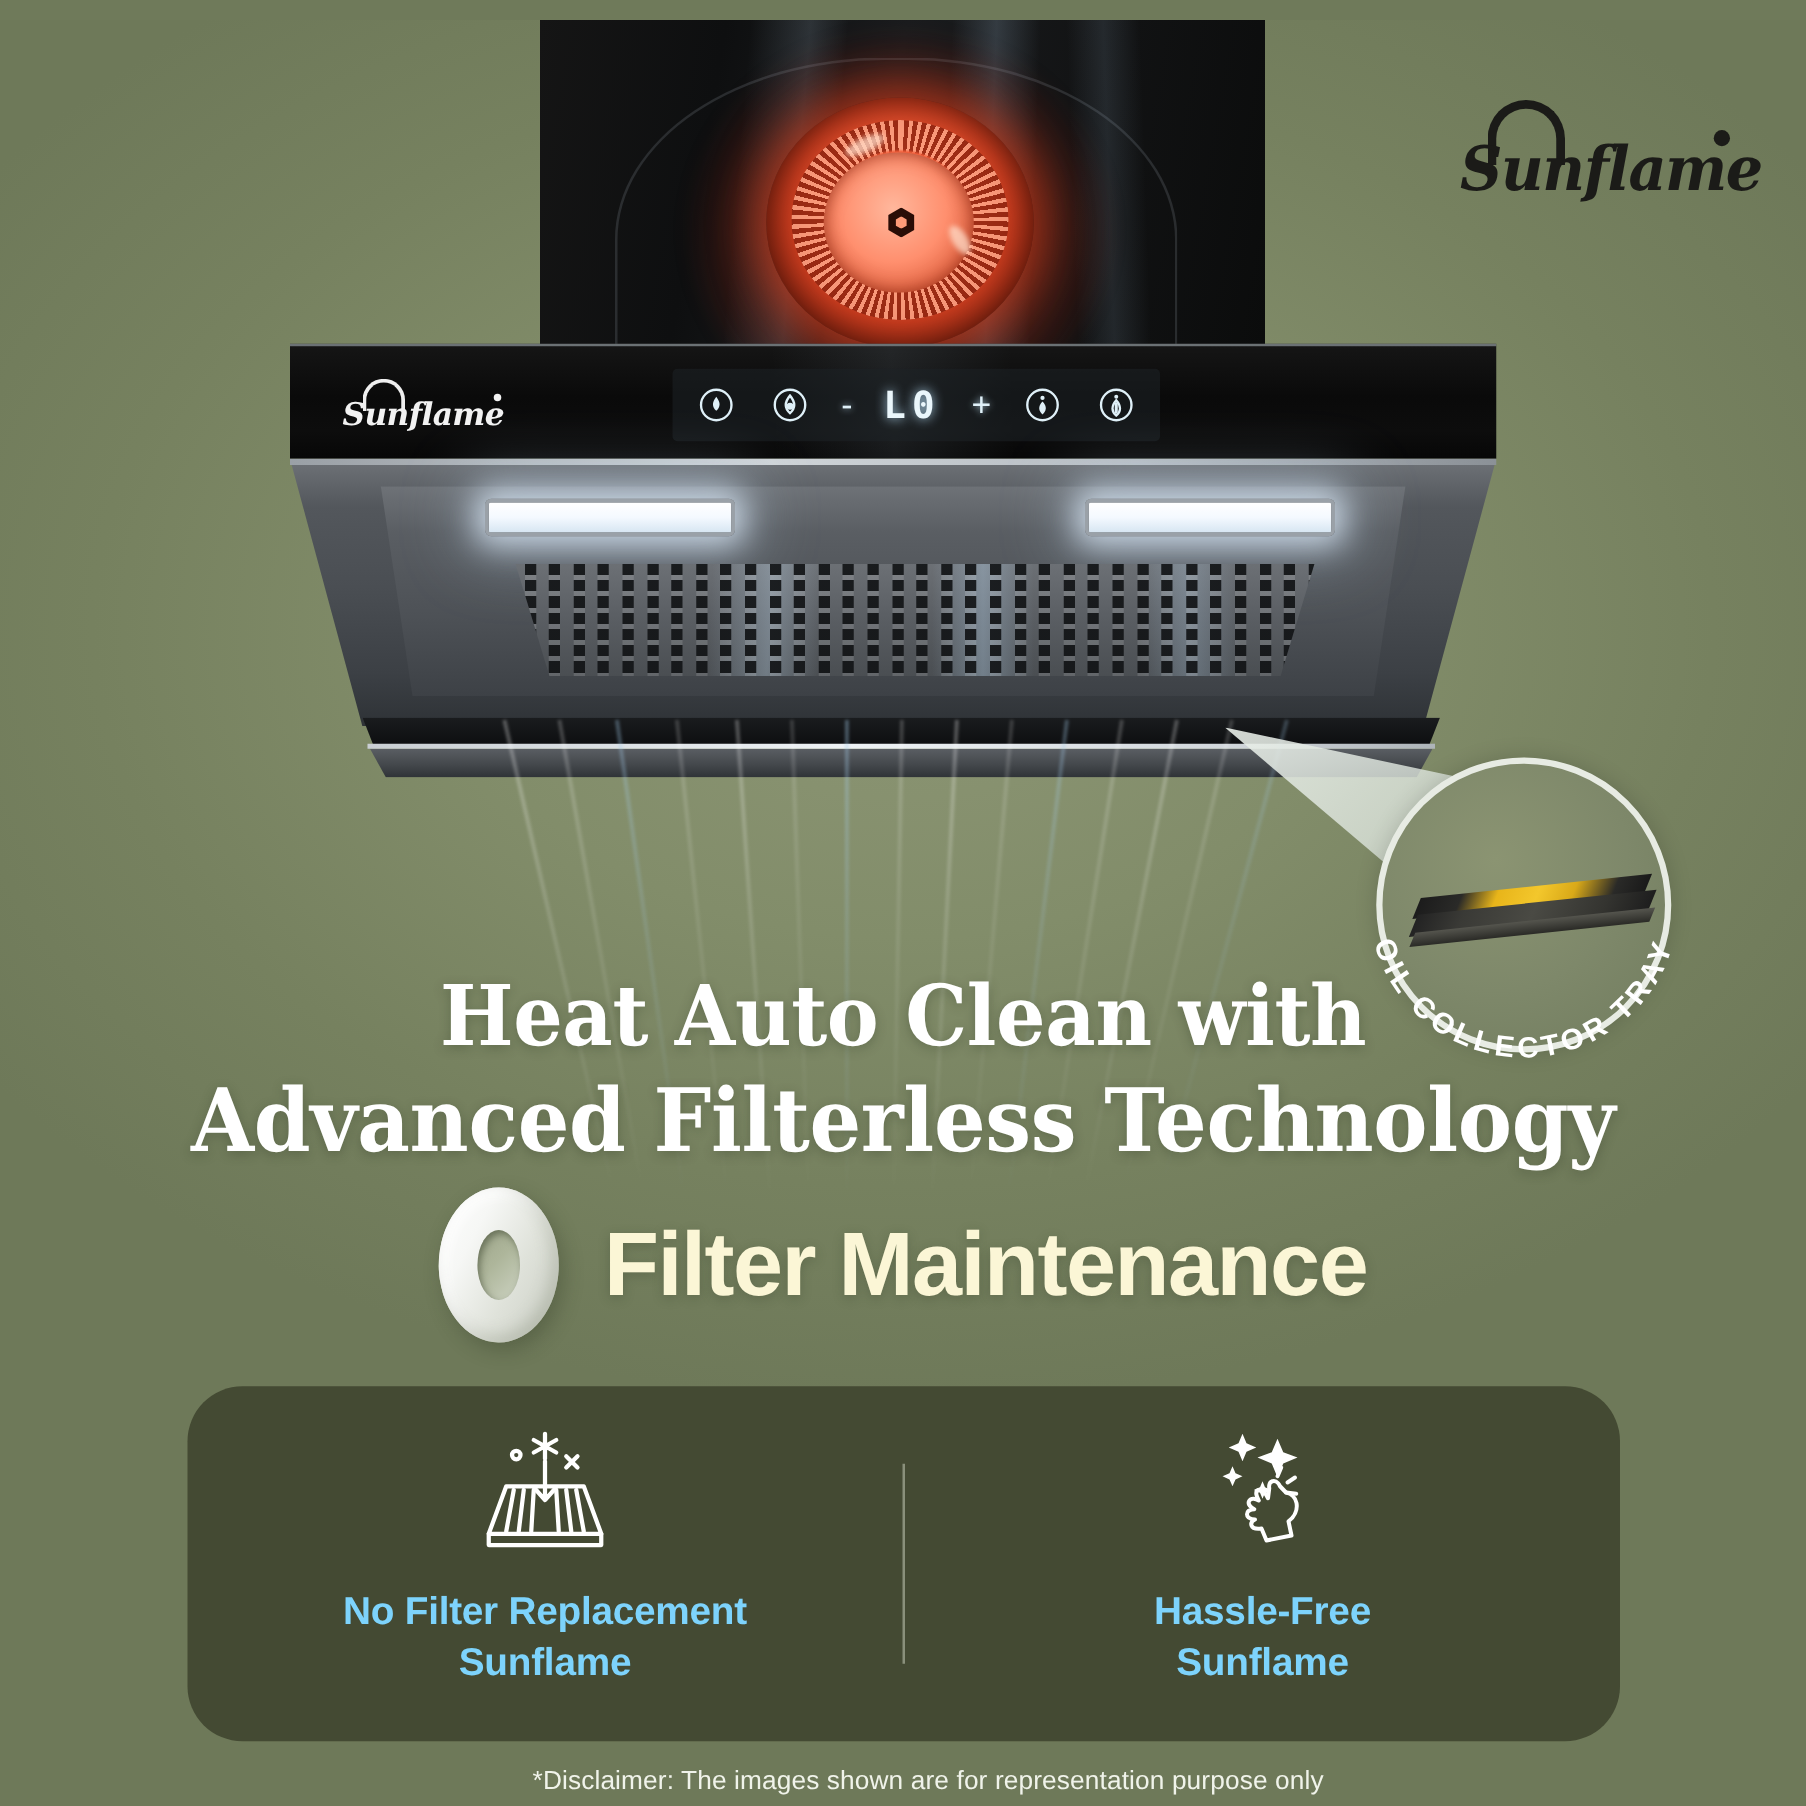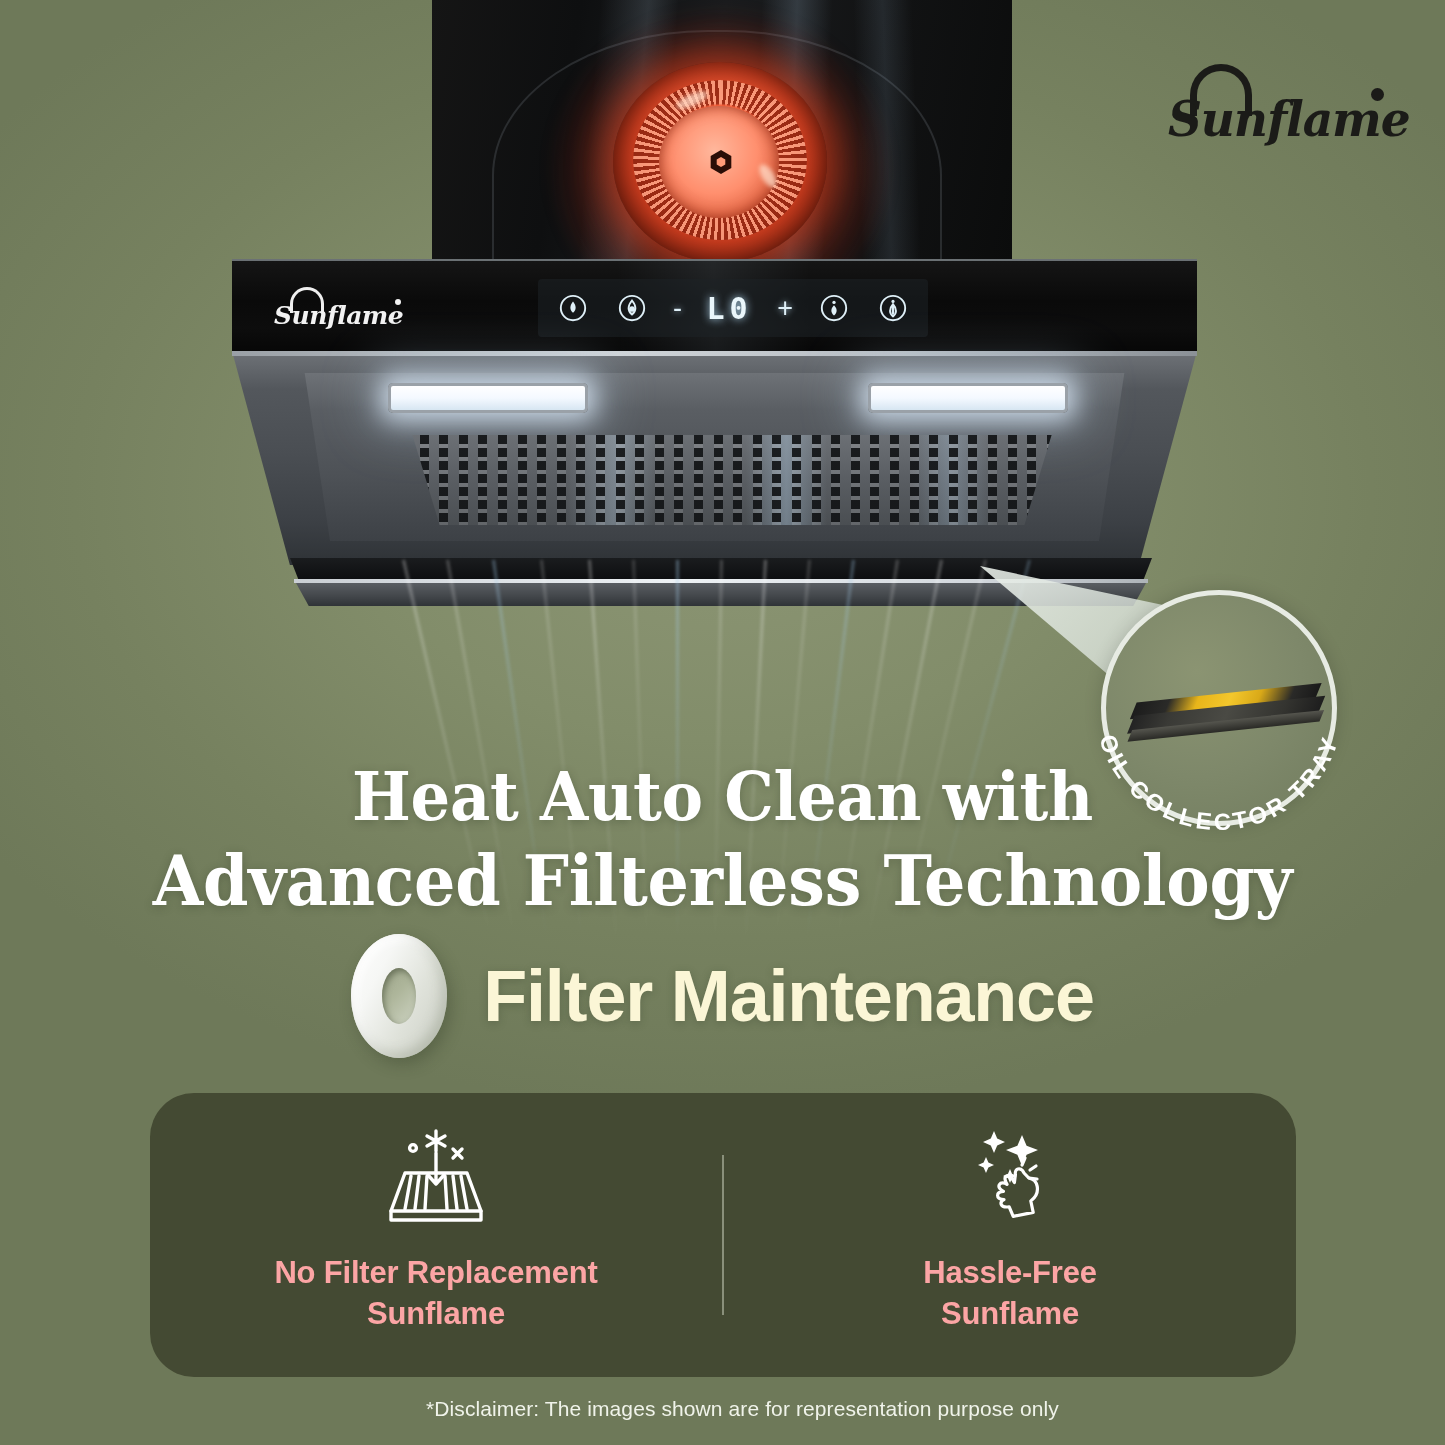--- a/index.html
+++ b/index.html
@@ -9,20 +9,21 @@
     font-family:"Liberation Sans", sans-serif;
     overflow:hidden; position:relative;
   }
 
   
   #stage{
     position:absolute; inset:0;
     background:
       radial-gradient(ellipse 900px 620px at 50% 34%, #8d9675 0%, #828d6a 40%, #76815f 72%, #6e7959 100%);
     overflow:hidden;
+    margin-top:16px;
   }
 
   
   .brand{
     position:absolute; left:1168px; top:62px;
     width:230px; height:82px;
   }
   .brand .arc{
     position:absolute; left:22px; top:2px; width:62px; height:52px;
     border:7px solid #1b1b18; border-bottom:none;
@@ -317,21 +318,21 @@
     display:flex; align-items:stretch;
   }
   .card{
     flex:1; display:flex; flex-direction:column;
     align-items:center; justify-content:flex-start;
     padding-top:30px;
   }
   .card .ico{ height:112px; display:flex; align-items:center; justify-content:center; }
   .card .ico svg{ display:block; }
   .card .lbl{
-    margin-top:18px; color:#fca5a5; font-size:31px; font-weight:700;
+    margin-top:18px; color:#7dd3fc; font-size:31px; font-weight:700;
     line-height:1.32; text-align:center; letter-spacing:-.2px;
   }
   .vdiv{
     width:2px; margin:62px 0; background:rgba(235,240,225,.42); flex:0 0 2px;
   }
 
   
   .disclaimer{
     position:absolute; left:0; top:1397px; width:1445px;
     text-align:center; color:#f0f3ea; font-size:21px; letter-spacing:.1px;padding-left:40px;

